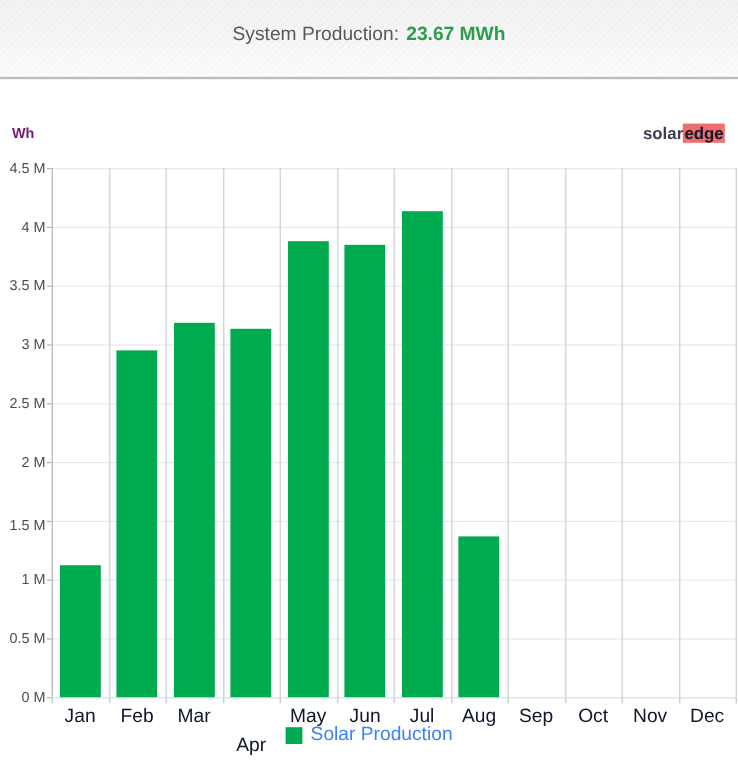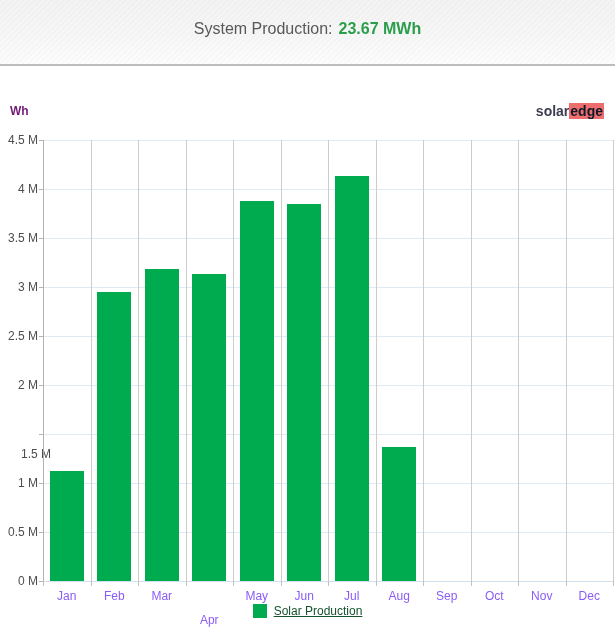--- a/index.html
+++ b/index.html
@@ -41,31 +41,31 @@
   .hgrid.zero{background:#cfe0ee;}
   .vgrid{position:absolute;width:1px;background:#cccccc;}
   .vgrid.axis{background:#b3b3b3;}
   .ytick{position:absolute;width:4px;height:1px;background:#b3b3b3;}
   .xtick{position:absolute;width:1px;height:5px;background:#c2c2c2;}
   .ylabel{
     position:absolute;width:38px;text-align:right;font-size:12px;color:#4d4d4d;
     transform:translateY(-50%);
   }
   .xlabel{
-    position:absolute;text-align:center;font-size:12px;color:#8b5cf6;
+    position:absolute;text-align:center;font-size:16px;color:#0f172a;
     transform:translateX(-50%);
   }
   .bar{position:absolute;}
   
   .legend{
     position:absolute;left:0;top:514px;width:100%;
     display:flex;justify-content:center;align-items:center;gap:7px;
   }
   .legend-swatch{width:14px;height:14px;background:#00ab4f;display:inline-block;}
-  .legend-label{font-size:12px;color:#14532d;text-decoration:underline;}
+  .legend-label{font-size:16px;color:#3b82f6;}
 </style>
 </head>
 <body>
 
 <div class="header-band">
   <div class="header-title-row">
     <span>System Production:</span><span class="header-value">23.67 MWh</span>
   </div>
 </div>
 
@@ -80,21 +80,21 @@
       <div class="ytick" style="left: 39px; top: 491px;"></div>
       <div class="ylabel" style="left: 0px; top: 491px;">0 M</div>
       <div class="hgrid" style="left: 43px; top: 442px; width: 570px;"></div>
       <div class="ytick" style="left: 39px; top: 442px;"></div>
       <div class="ylabel" style="left: 0px; top: 442px;">0.5 M</div>
       <div class="hgrid" style="left: 43px; top: 393px; width: 570px;"></div>
       <div class="ytick" style="left: 39px; top: 393px;"></div>
       <div class="ylabel" style="left: 0px; top: 393px;">1 M</div>
       <div class="hgrid" style="left: 43px; top: 344px; width: 570px;"></div>
       <div class="ytick" style="left: 39px; top: 344px;"></div>
-      <div class="ylabel" style="left: 0px; top: 364px; padding-left: 13px;">1.5 M</div>
+      <div class="ylabel" style="left: 0px; top: 348px;">1.5 M</div>
       <div class="hgrid" style="left: 43px; top: 295px; width: 570px;"></div>
       <div class="ytick" style="left: 39px; top: 295px;"></div>
       <div class="ylabel" style="left: 0px; top: 295px;">2 M</div>
       <div class="hgrid" style="left: 43px; top: 246px; width: 570px;"></div>
       <div class="ytick" style="left: 39px; top: 246px;"></div>
       <div class="ylabel" style="left: 0px; top: 246px;">2.5 M</div>
       <div class="hgrid" style="left: 43px; top: 197px; width: 570px;"></div>
       <div class="ytick" style="left: 39px; top: 197px;"></div>
       <div class="ylabel" style="left: 0px; top: 197px;">3 M</div>
       <div class="hgrid" style="left: 43px; top: 148px; width: 570px;"></div>

